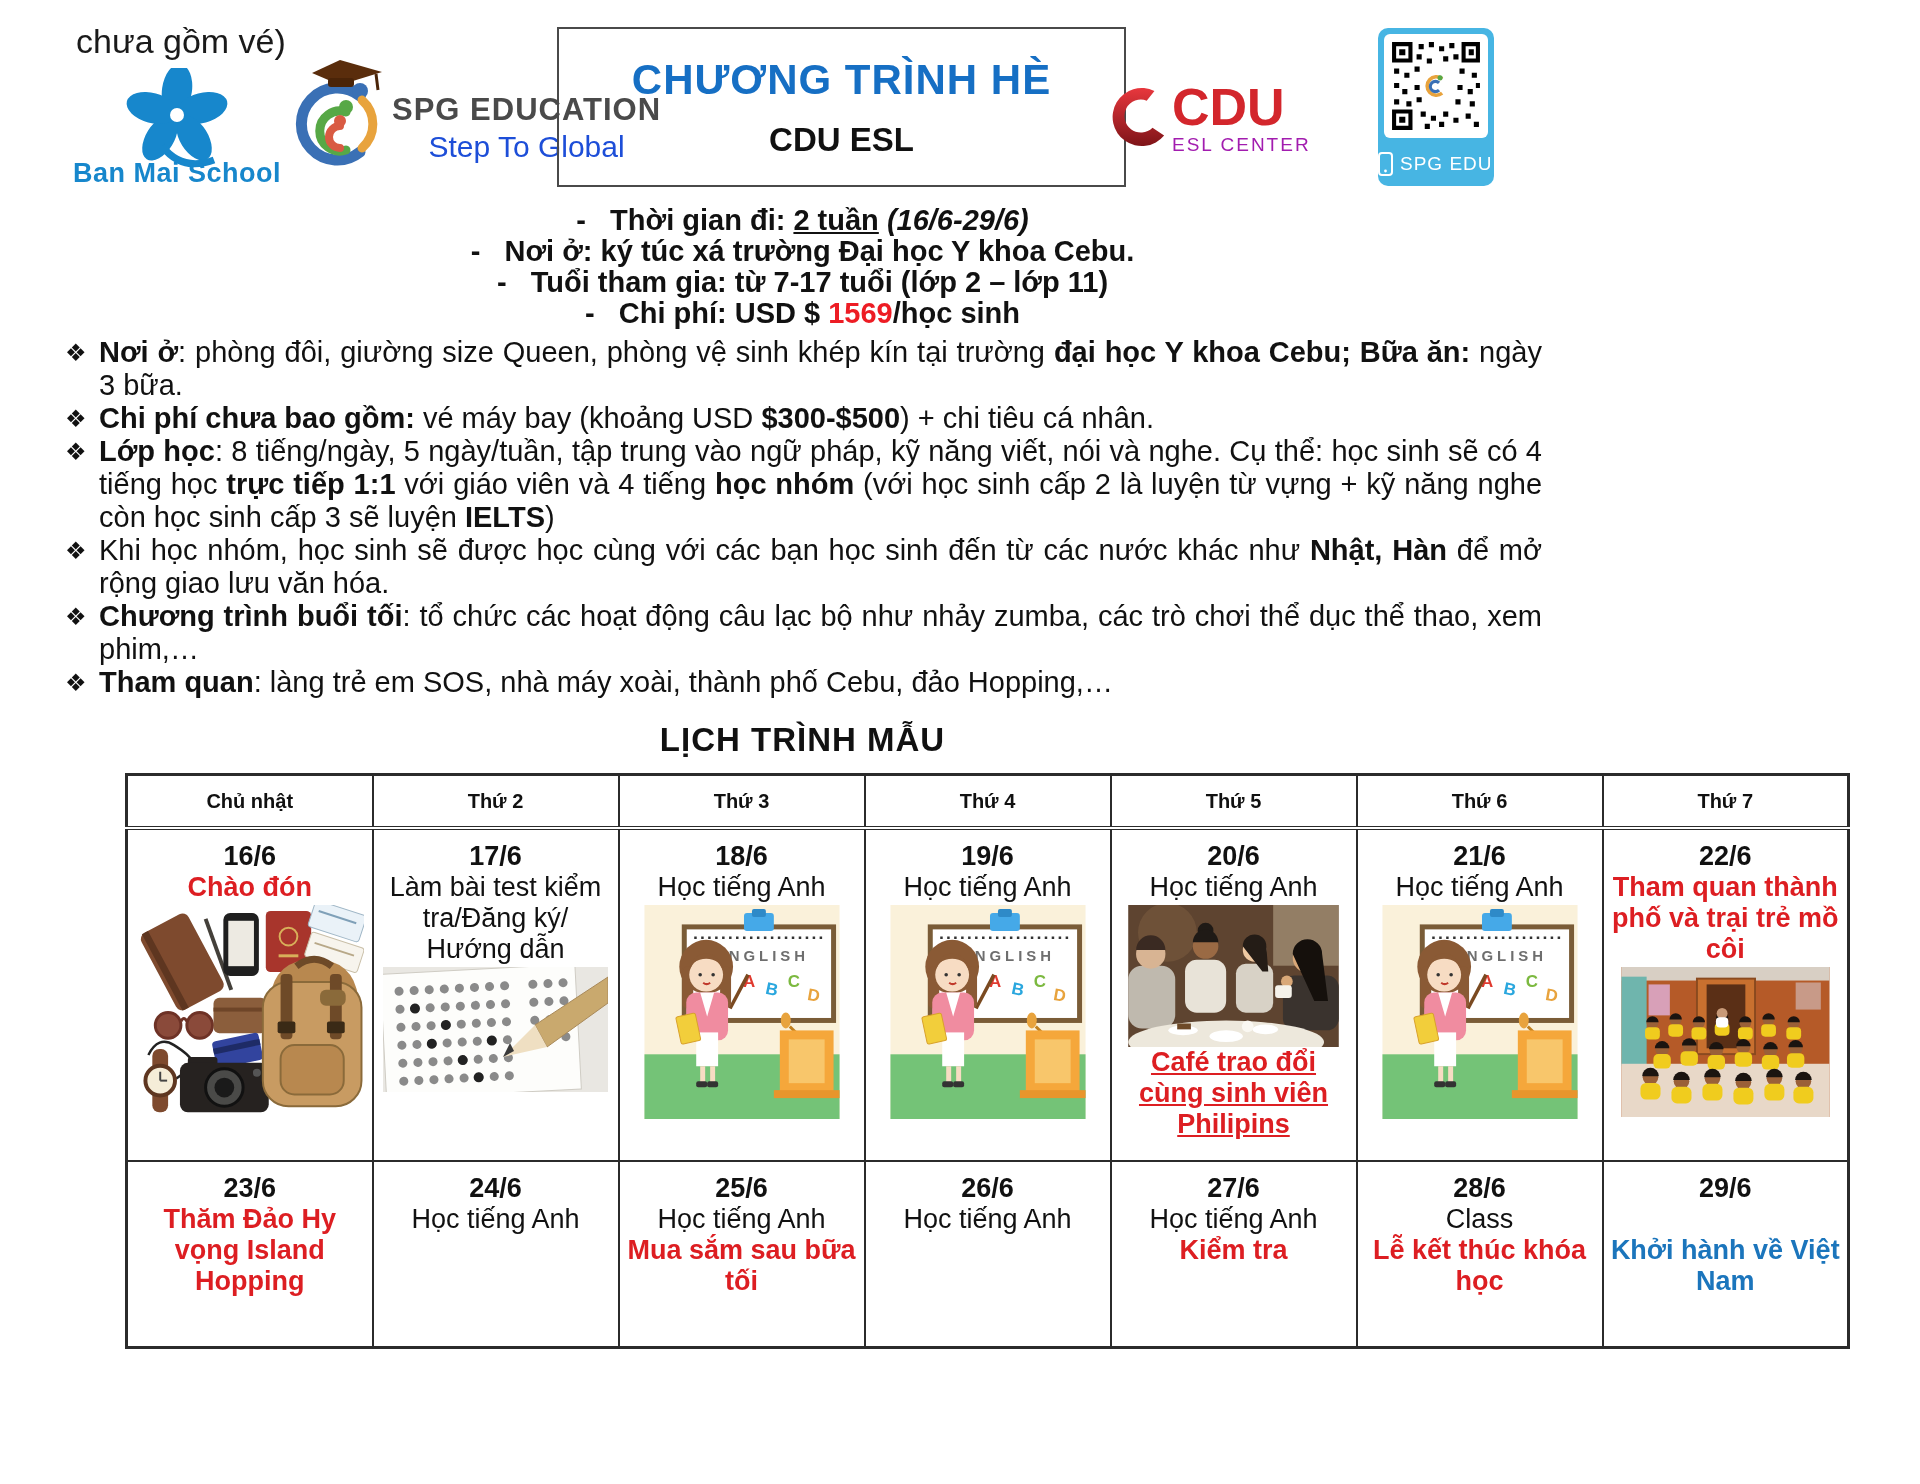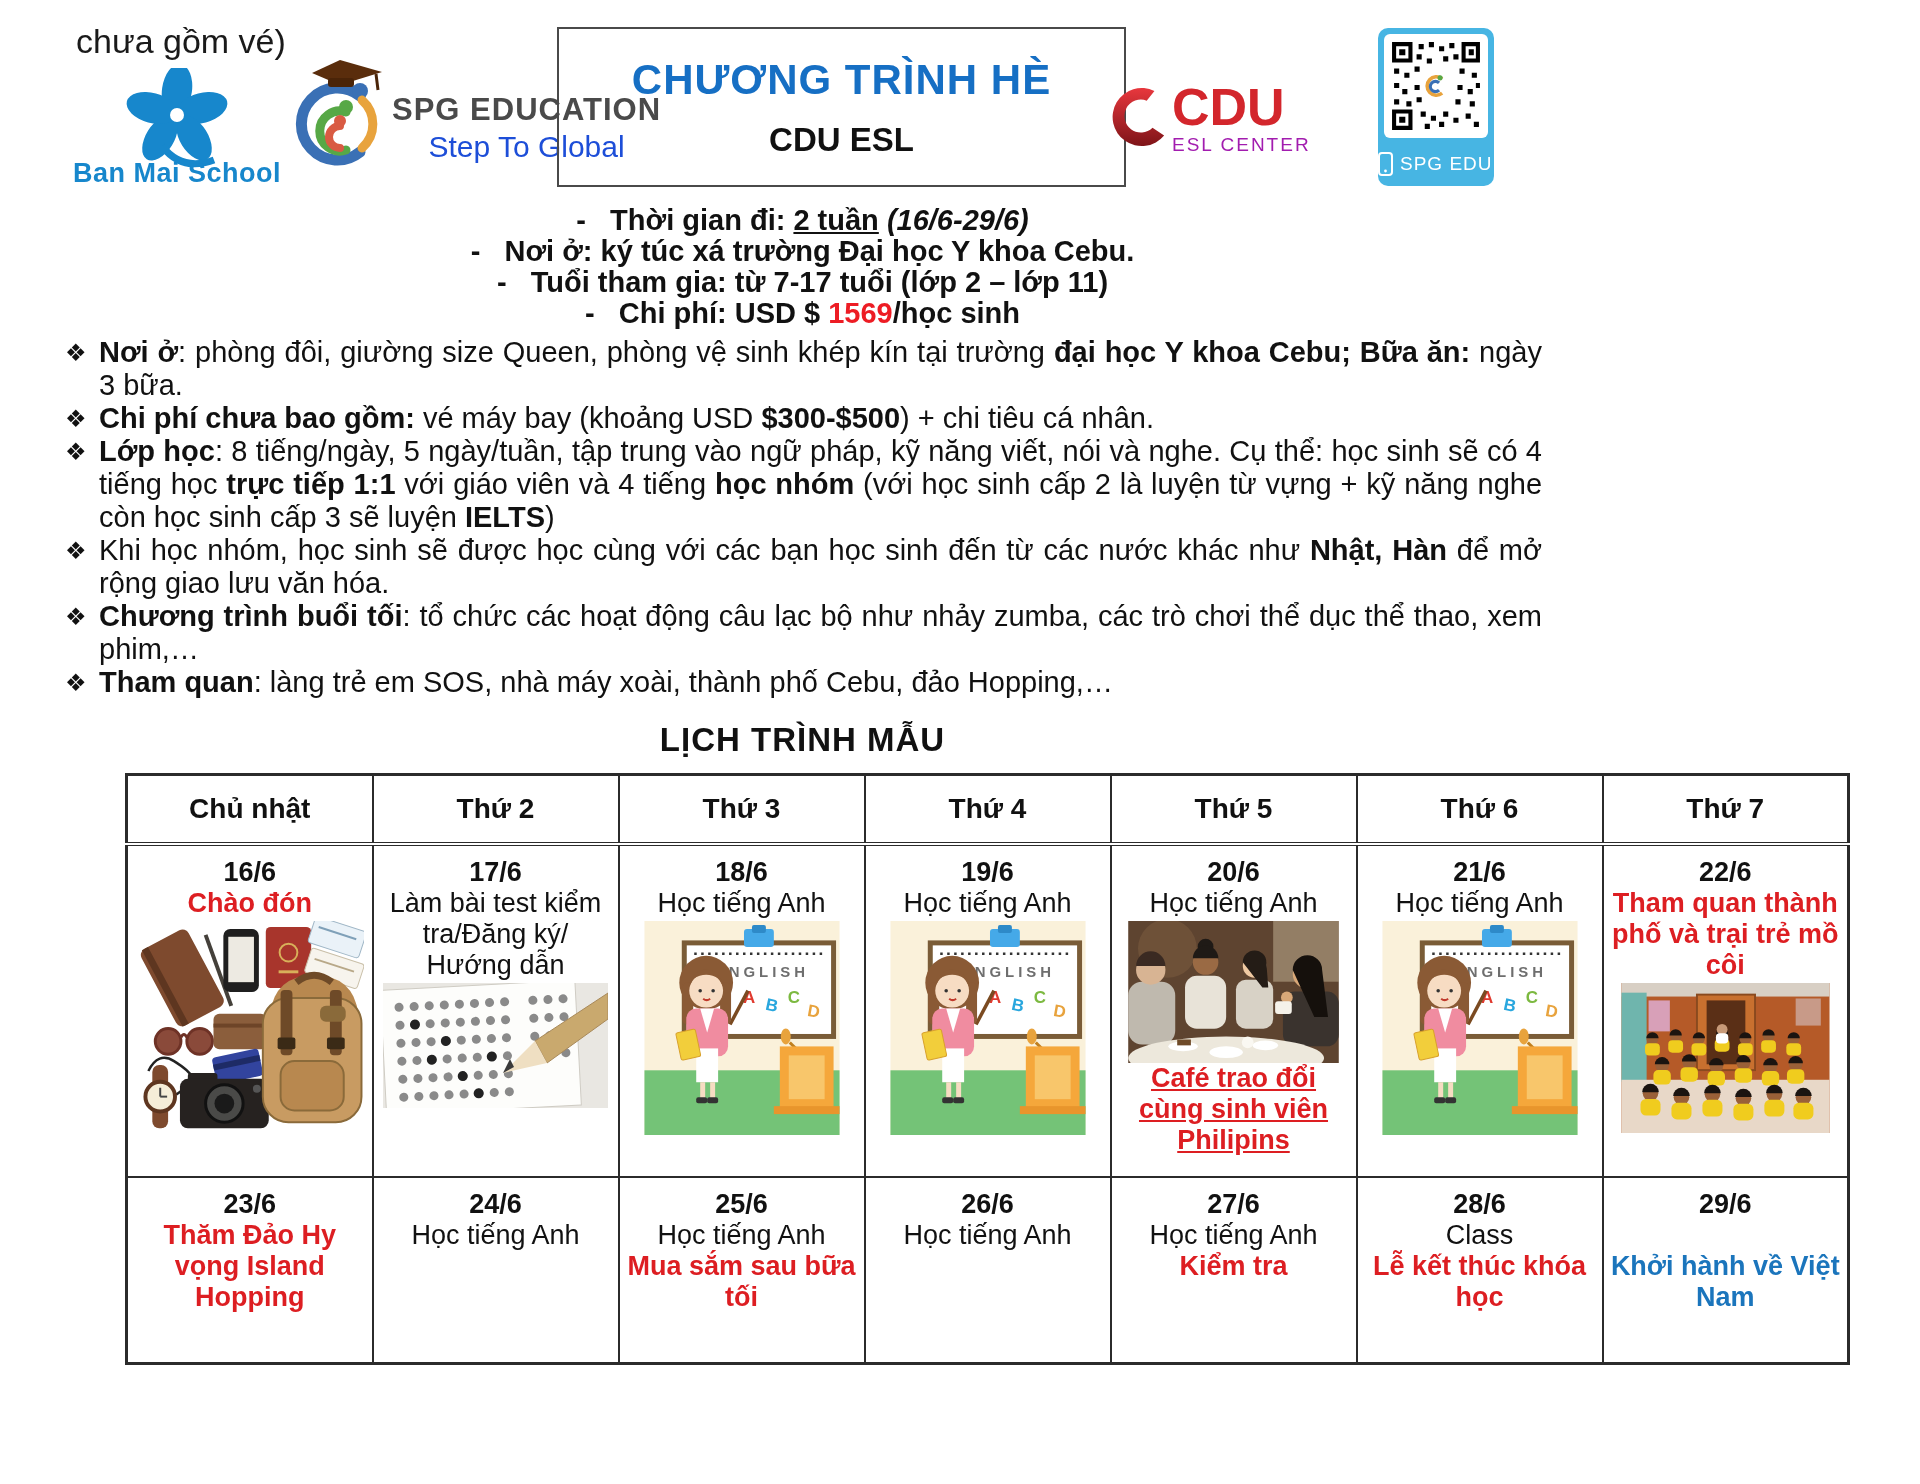--- a/index.html
+++ b/index.html
@@ -45,21 +45,21 @@
 
   
   .details{margin:8px 0 0 65px;width:1477px;font-size:29px;line-height:33px;text-align:justify;padding:0}
   .details li{list-style:none;position:relative;padding-left:34px;margin:0}
   .details .marker{position:absolute;left:0;top:0;font-size:24px}
 
   
   .schedule-title{margin:22px 0 0 65px;width:1475px;text-align:center;font-size:33px;font-weight:bold;letter-spacing:1px}
 
   table.schedule{margin:14px 0 0 125px;width:1725px;border-collapse:collapse;table-layout:fixed;border:3px solid #2b2b2b}
-  table.schedule th{border:2px solid #2b2b2b;border-bottom:4px double #2b2b2b;height:34px;font-size:28px;font-weight:bold;padding:16px}
+  table.schedule th{border:2px solid #2b2b2b;border-bottom:4px double #2b2b2b;height:34px;font-size:20px;font-weight:bold;padding:8px}
   table.schedule td{border:2px solid #2b2b2b;vertical-align:top;text-align:center;font-size:27px;line-height:31px;padding:11px 4px}
   tr.r1 td{height:308px}
   tr.r2 td{height:162px}
   .cell-date{font-weight:bold}
   .cell-img{display:flex;justify-content:center;margin-top:2px}
   .cell-img svg{display:block}
 </style>
 </head>
 <body>
 

